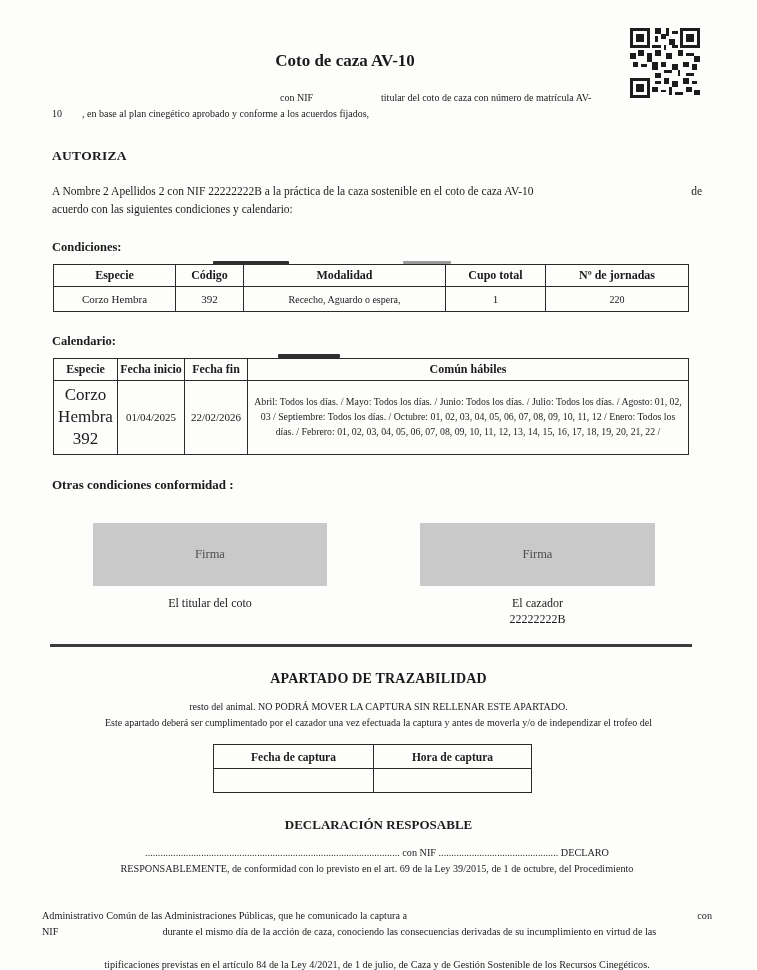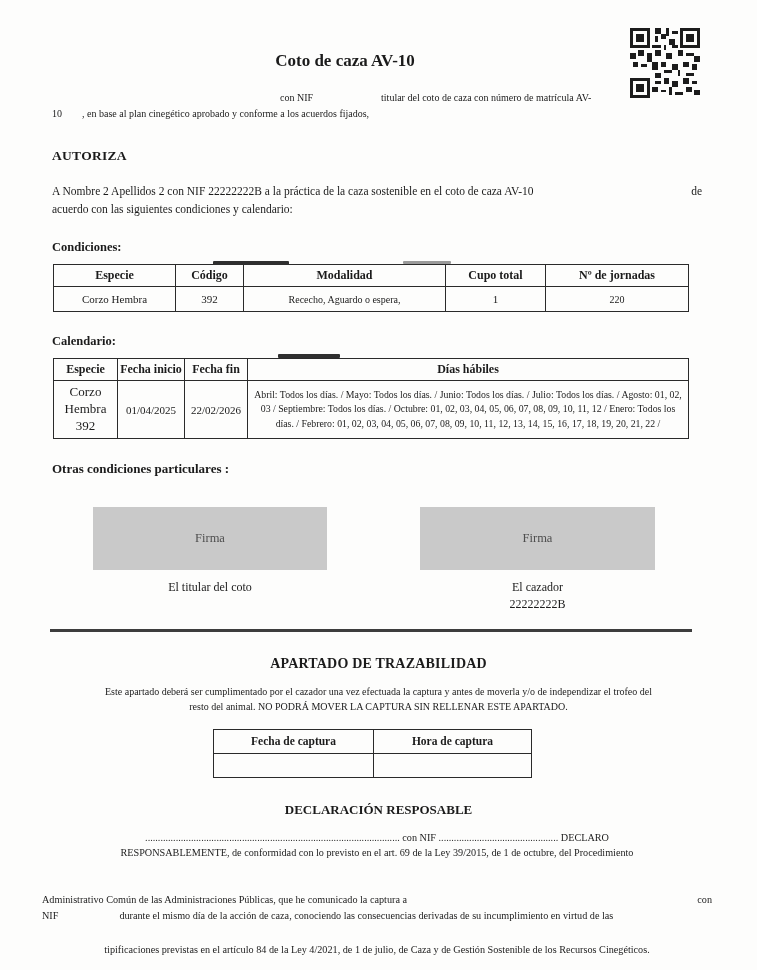--- a/index.html
+++ b/index.html
@@ -30,21 +30,21 @@
   .sec-label{margin:22px 0 0 52px;font-size:12.5px;font-weight:bold;}
   
   .tbl-wrap{position:relative;margin-left:53px;margin-top:9px;width:635px;}
   table{border-collapse:collapse;width:100%;table-layout:fixed;}
   table,th,td{border:1.4px solid #2a2a2a;}
   th{font-size:12px;font-weight:bold;padding:3px 2px;}
   td{font-size:11px;text-align:center;padding:3px 2px;}
   .t1 td{height:18px;}
   .t1 td.small{font-size:10px;}
   .t2 th{font-size:12px;line-height:1.25;}
-  .t2 .especie-cell{font-size:13px;line-height:1.3;}
+  .t2 .especie-cell{font-size:17px;line-height:1.3;}
   .t2 .fecha-cell{font-size:11px;}
   .t2 .dias-cell{font-size:9.8px;line-height:1.5;text-align:center;padding:3px 5px;}
   .artifact{position:absolute;height:4px;background:#2f2f2f;border-radius:1px;}
   .artifact.light{background:#9a9a9a;height:3px;}
   
   .sig-row{display:flex;margin-top:30px;}
   .sig-col{display:flex;flex-direction:column;align-items:center;}
   .sig-col.left{margin-left:93px;width:234px;}
   .sig-col.right{margin-left:93px;width:235px;}
   .sig-box{width:100%;height:63px;background:#c9c9c9;display:flex;align-items:center;justify-content:center;}
@@ -58,21 +58,21 @@
   .t3-wrap{margin:14px 0 0 213px;width:318px;}
   .t3 th{font-size:11.5px;height:17px;}
   .t3 td{height:17px;}
   
   .h-decl{margin-top:24px;text-align:center;font-weight:bold;font-size:13px;}
   .decl-body{margin:12px 45px 0 42px;font-size:10.2px;line-height:1.55;}
   .decl-body .dl1{text-align:center;}
   .decl-body .dl2{text-align:center;}
   .decl-body .dl3{display:flex;justify-content:space-between;margin-top:31px;}
   .decl-body .dl4{display:flex;}
-  .decl-body .dl4 .nif{margin-right:61px;}
+  .decl-body .dl4 .nif{margin-right:104px;}
   .decl-body .dl5{text-align:center;margin-top:18px;}
   
   .footer{display:flex;align-items:center;margin-top:16px;}
   .footer-label{margin-left:300px;width:70px;text-align:center;font-size:11.5px;line-height:1.4;}
   .footer-box{margin-left:6px;width:180px;height:37px;background:#c9c9c9;display:flex;align-items:center;justify-content:center;}
   .footer-box span{color:#4e4e4e;font-size:12.5px;}
 </style>
 </head>
 <body>
 
@@ -191,39 +191,39 @@
           <col style="width:64px">
           <col style="width:67px">
           <col style="width:63px">
           <col style="width:441px">
         </colgroup>
       <thead>
         <tr>
           <th>Especie</th>
           <th>Fecha inicio</th>
           <th>Fecha fin</th>
-          <th>Días hábiles</th>
+          <th>Común hábiles</th>
         </tr>
       </thead>
       <tbody>
         <tr>
           <td class="especie-cell">
             <div>Corzo</div>
             <div>Hembra</div>
             <div>392</div>
           </td>
           <td class="fecha-cell">01/04/2025</td>
           <td class="fecha-cell">22/02/2026</td>
           <td class="dias-cell">Abril: Todos los días. / Mayo: Todos los días. / Junio: Todos los días. / Julio: Todos los días. / Agosto: 01, 02, 03 / Septiembre: Todos los días. / Octubre: 01, 02, 03, 04, 05, 06, 07, 08, 09, 10, 11, 12 / Enero: Todos los días. / Febrero: 01, 02, 03, 04, 05, 06, 07, 08, 09, 10, 11, 12, 13, 14, 15, 16, 17, 18, 19, 20, 21, 22 /</td>
         </tr>
       </tbody>
     </table>
   </div>
 
-  <div class="sec-label" style="font-size:13px;">Otras condiciones particulares :</div>
+  <div class="sec-label" style="font-size:13px;">Otras condiciones conformidad :</div>
 
   <div class="sig-row">
     <div class="sig-col left">
       <div class="sig-box">
           <span>Firma</span>
         </div>
       <div class="sig-caption">El titular del coto</div>
     </div>
     <div class="sig-col right">
       <div class="sig-box">
@@ -233,22 +233,22 @@
         <div>El cazador</div>
         <div>22222222B</div>
       </div>
     </div>
   </div>
 
   <div class="divider"></div>
 
   <div class="h-center">APARTADO DE TRAZABILIDAD</div>
   <div class="traz-body">
+    <div>resto del animal. NO PODRÁ MOVER LA CAPTURA SIN RELLENAR ESTE APARTADO.</div>
     <div>Este apartado deberá ser cumplimentado por el cazador una vez efectuada la captura y antes de moverla y/o de independizar el trofeo del</div>
-    <div>resto del animal. NO PODRÁ MOVER LA CAPTURA SIN RELLENAR ESTE APARTADO.</div>
   </div>
   <div class="t3-wrap">
     <table class="t3">
       <colgroup>
           <col style="width:160px">
           <col style="width:158px">
         </colgroup>
       <thead>
         <tr>
           <th>Fecha de captura</th>

